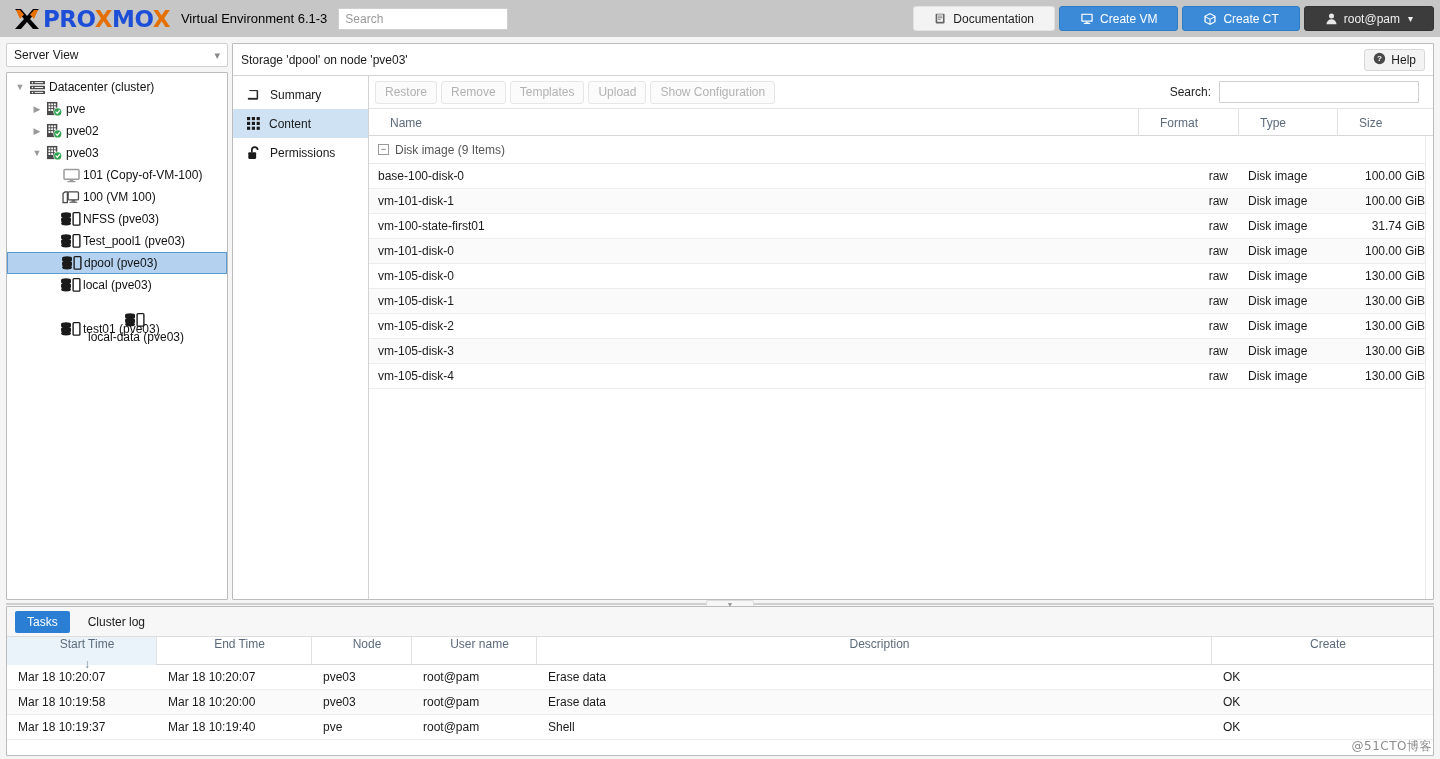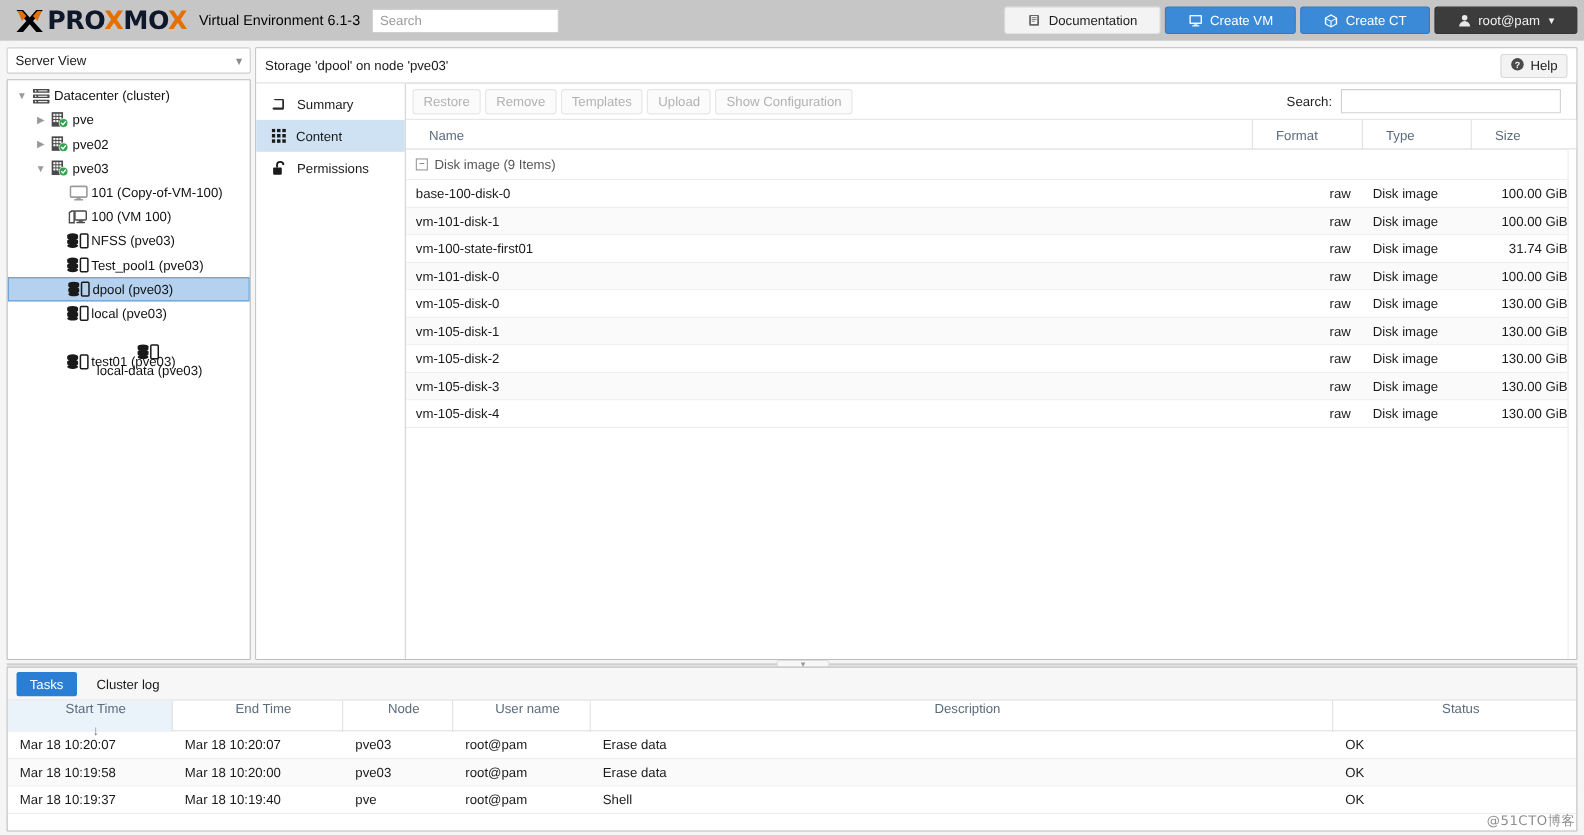--- a/index.html
+++ b/index.html
@@ -20,21 +20,21 @@
     position: absolute; left: 0; top: 0; width: 1440px; height: 37px;
     background: #c6c6c6;
     display: flex; align-items: center;
   }
   #logo {
     margin-left: 14px; display: flex; align-items: center;
     font-size: 23px; font-weight: bold; letter-spacing: -0.5px;
     font-family: "DejaVu Sans", sans-serif;
   }
   .logo-x { color: #e57000; font-weight: bold; }
-  .logo-k { color: #0f172a; font-weight: bold; text-align: right; }
+  .logo-k { color: #1d4ed8; font-weight: bold; text-align: right; }
   #product-name {
     margin-left: 11px; font-size: 13px; color: #000;
   }
   #global-search {
     margin-left: 11px;
     width: 170px; height: 22px;
     border: 1px solid #cfcfcf; background: #fff;
     font-size: 12px; color: #666; padding: 0 6px;
     border-radius: 1px;
     font-family: "Liberation Sans", sans-serif;
@@ -628,21 +628,21 @@
     </div>
   <div id="task-head">
     <div class="th t-start sorted">
       <span>Start Time</span>
       <span style="color:#6b7f93">↓</span>
     </div>
     <div class="th t-end">End Time</div>
     <div class="th t-node">Node</div>
     <div class="th t-user">User name</div>
     <div class="th t-desc">Description</div>
-    <div class="th t-status">Status</div>
+    <div class="th t-status">Create</div>
   </div>
   <div id="task-rows">
       <div class="task-row">
         <div class="tc t-start">Mar 18 10:20:07</div>
         <div class="tc t-end">Mar 18 10:20:07</div>
         <div class="tc t-node">pve03</div>
         <div class="tc t-user">root@pam</div>
         <div class="tc t-desc">Erase data</div>
         <div class="tc t-status">OK</div>
       </div>

